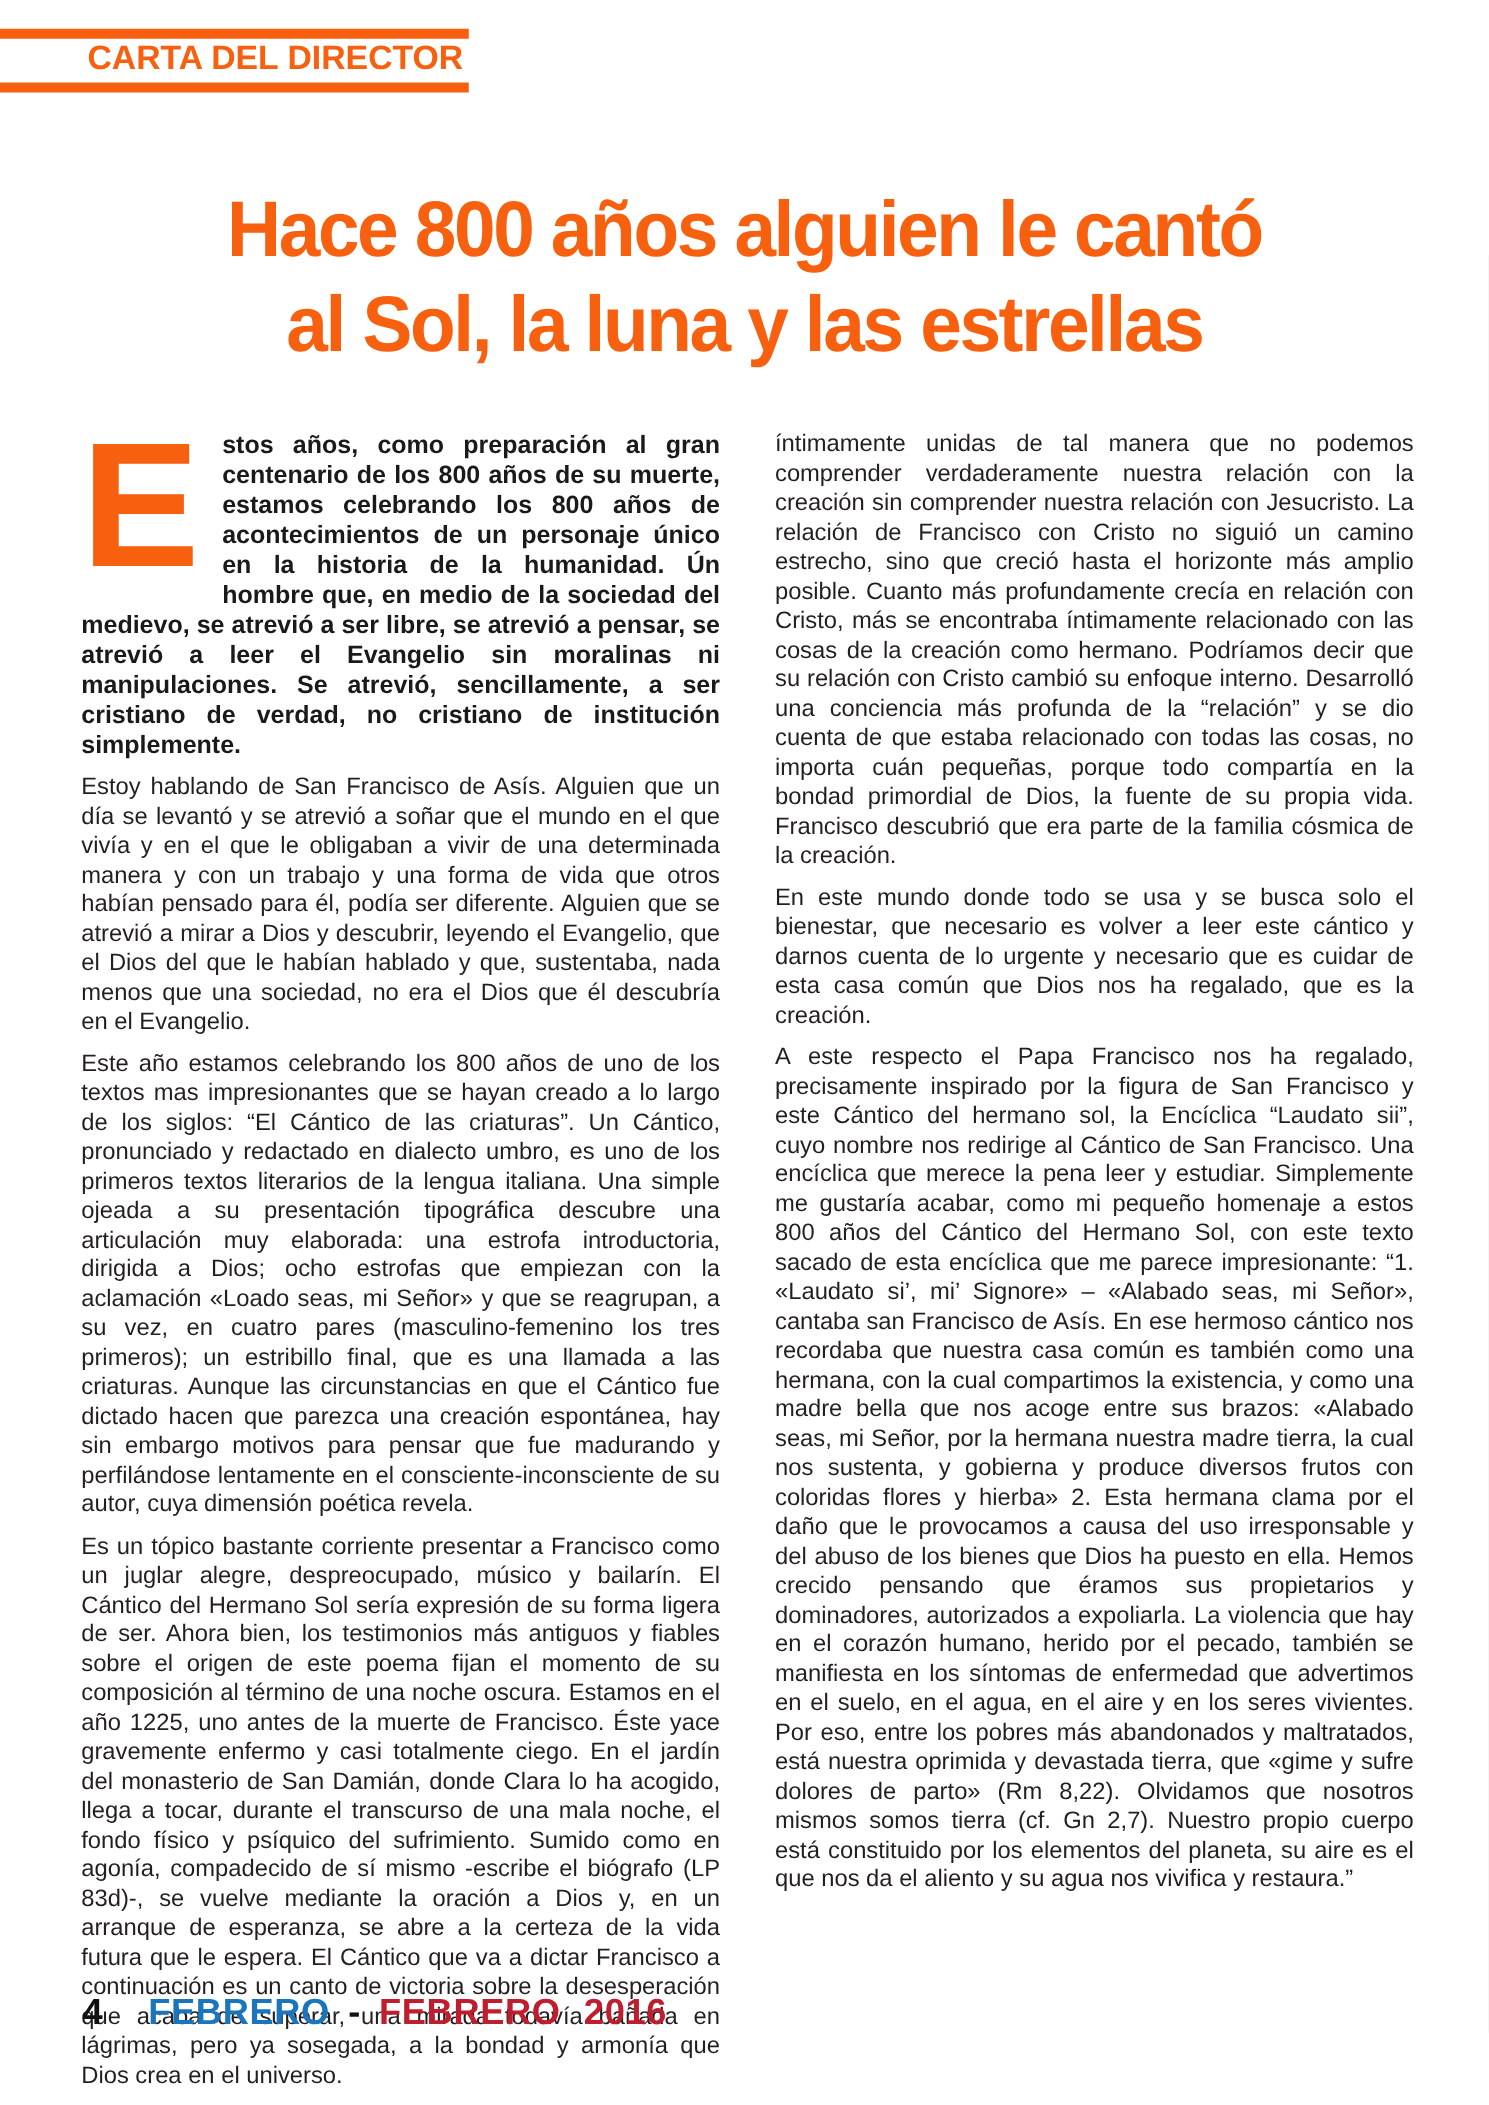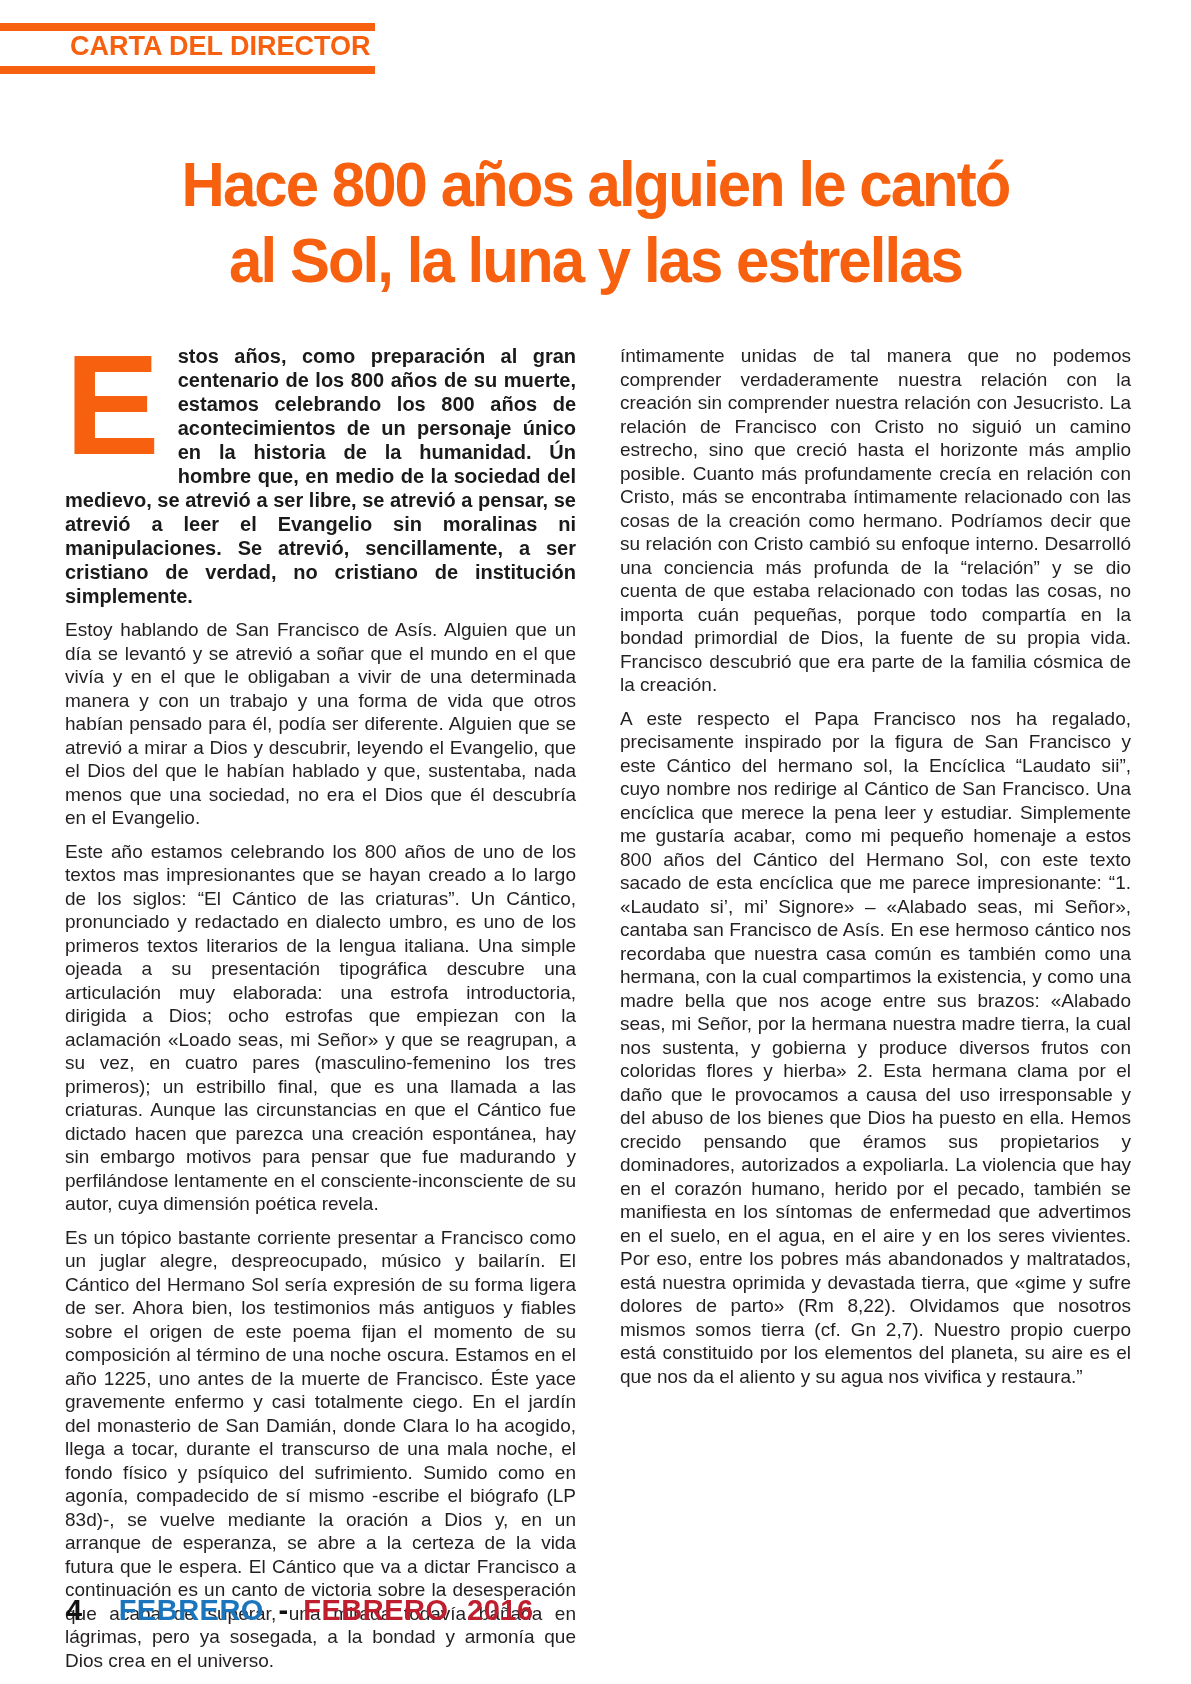--- a/index.html
+++ b/index.html
@@ -90,20 +90,21 @@
   <main class="columns">
     <div class="col">
       <p class="intro"><span class="dropcap">E</span><span>stos años, como preparación al gran centenario de los 800 años de su muerte, estamos celebrando los 800 años de acontecimientos de un personaje único en la historia de la humanidad. Ún hombre que, en medio de la sociedad del medievo, se atrevió a ser libre, se atrevió a pensar, se atrevió a leer el Evangelio sin moralinas ni manipulaciones. Se atrevió, sencillamente, a ser cristiano de verdad, no cristiano de institución simplemente.</span></p>
       <p>Estoy hablando de San Francisco de Asís. Alguien que un día se levantó y se atrevió a soñar que el mundo en el que vivía y en el que le obligaban a vivir de una determinada manera y con un trabajo y una forma de vida que otros habían pensado para él, podía ser diferente. Alguien que se atrevió a mirar a Dios y descubrir, leyendo el Evangelio, que el Dios del que le habían hablado y que, sustentaba, nada menos que una sociedad, no era el Dios que él descubría en el Evangelio.</p>
       <p>Este año estamos celebrando los 800 años de uno de los textos mas impresionantes que se hayan creado a lo largo de los siglos: “El Cántico de las criaturas”.  Un Cántico, pronunciado y redactado en dialecto umbro, es uno de los primeros textos literarios de la lengua italiana. Una simple ojeada a su presentación tipográfica descubre una articulación muy elaborada: una estrofa introductoria, dirigida a Dios; ocho estrofas que empiezan con la aclamación «Loado seas, mi Señor» y que se reagrupan, a su vez, en cuatro pares (masculino-femenino los tres primeros); un estribillo final, que es una llamada a las criaturas. Aunque las circunstancias en que el Cántico fue dictado hacen que parezca una creación espontánea, hay sin embargo motivos para pensar que fue madurando y perfilándose lentamente en el consciente-inconsciente de su autor, cuya dimensión poética revela.</p>
       <p>Es un tópico bastante corriente presentar a Francisco como un juglar alegre, despreocupado, músico y bailarín. El Cántico del Hermano Sol sería expresión de su forma ligera de ser. Ahora bien, los testimonios más antiguos y fiables sobre el origen de este poema fijan el momento de su composición al término de una noche oscura. Estamos en el año 1225, uno antes de la muerte de Francisco. Éste yace gravemente enfermo y casi totalmente ciego. En el jardín del monasterio de San Damián, donde Clara lo ha acogido, llega a tocar, durante el transcurso de una mala noche, el fondo físico y psíquico del sufrimiento. Sumido como en agonía, compadecido de sí mismo -escribe el biógrafo (LP 83d)-, se vuelve mediante la oración a Dios y, en un arranque de esperanza, se abre a la certeza de la vida futura que le espera. El Cántico que va a dictar Francisco a continuación es un canto de victoria sobre la desesperación que acaba de superar, una mirada todavía bañada en lágrimas, pero ya sosegada, a la bondad y armonía que Dios crea en el universo.</p>
       <p>Como canto final de su vida, el Cántico nos revela la profunda reflexión de Francisco sobre el misterio de la Encarnación. Para Francisco es la Encarnación la que da una idea de la bondad del mundo creado como el sacramento de Dios. La Creación y la Encarnación están</p>
     </div>
     <div class="col">
       <p>íntimamente unidas de tal manera que no podemos comprender verdaderamente nuestra relación con la creación sin comprender nuestra relación con Jesucristo. La relación de Francisco con Cristo no siguió un camino estrecho, sino que creció hasta el horizonte más amplio posible. Cuanto más profundamente crecía en relación con Cristo, más se encontraba íntimamente relacionado con las cosas de la creación como hermano. Podríamos decir que su relación con Cristo cambió su enfoque interno. Desarrolló una conciencia más profunda de la “relación” y se dio cuenta de que estaba relacionado con todas las cosas, no importa cuán pequeñas, porque todo compartía en la bondad primordial de Dios, la fuente de su propia vida. Francisco descubrió que era parte de la familia cósmica de la creación.</p>
+      <p>En este mundo donde todo se usa y se busca solo el bienestar, que necesario es volver a leer este cántico y darnos cuenta de lo urgente y necesario que es cuidar de esta casa común que Dios nos ha regalado, que es la creación.</p>
       <p>A este respecto el Papa Francisco nos ha regalado, precisamente inspirado por la figura de San Francisco y este Cántico del hermano sol, la Encíclica “Laudato sii”, cuyo nombre nos redirige al Cántico de San Francisco. Una encíclica que merece la pena leer y estudiar. Simplemente me gustaría acabar, como mi pequeño homenaje a estos 800 años del Cántico del Hermano Sol, con este texto sacado de esta encíclica que me parece impresionante: “1. «Laudato si’, mi’ Signore» – «Alabado seas, mi Señor», cantaba san Francisco de Asís. En ese hermoso cántico nos recordaba que nuestra casa común es también como una hermana, con la cual compartimos la existencia, y como una madre bella que nos acoge entre sus brazos: «Alabado seas, mi Señor, por la hermana nuestra madre tierra, la cual nos sustenta, y gobierna y produce diversos frutos con coloridas flores y hierba» 2. Esta hermana clama por el daño que le provocamos a causa del uso irresponsable y del abuso de los bienes que Dios ha puesto en ella. Hemos crecido pensando que éramos sus propietarios y dominadores, autorizados a expoliarla. La violencia que hay en el corazón humano, herido por el pecado, también se manifiesta en los síntomas de enfermedad que advertimos en el suelo, en el agua, en el aire y en los seres vivientes. Por eso, entre los pobres más abandonados y maltratados, está nuestra oprimida y devastada tierra, que «gime y sufre dolores de parto» (Rm 8,22). Olvidamos que nosotros mismos somos tierra (cf. Gn 2,7). Nuestro propio cuerpo está constituido por los elementos del planeta, su aire es el que nos da el aliento y su agua nos vivifica y restaura.”</p>
       <div class="signature">
       </div>
     </div>
   </main>
 
   <footer class="footer">
     <span class="pagenum">4</span><span class="brand">FEBRERO</span>
     <span class="dash">-</span>
     <span class="issue">FEBRERO 2016</span>

